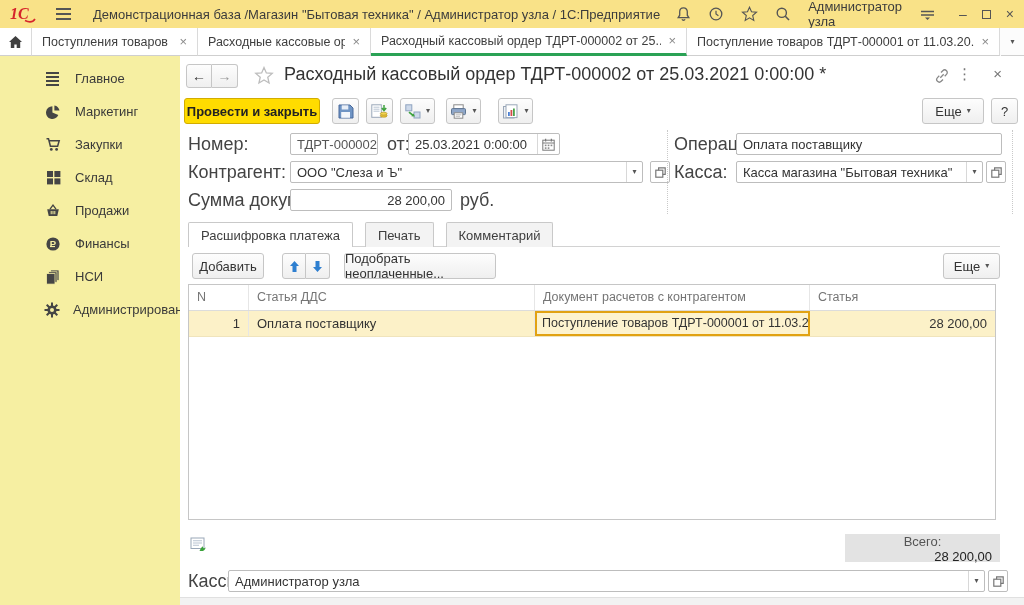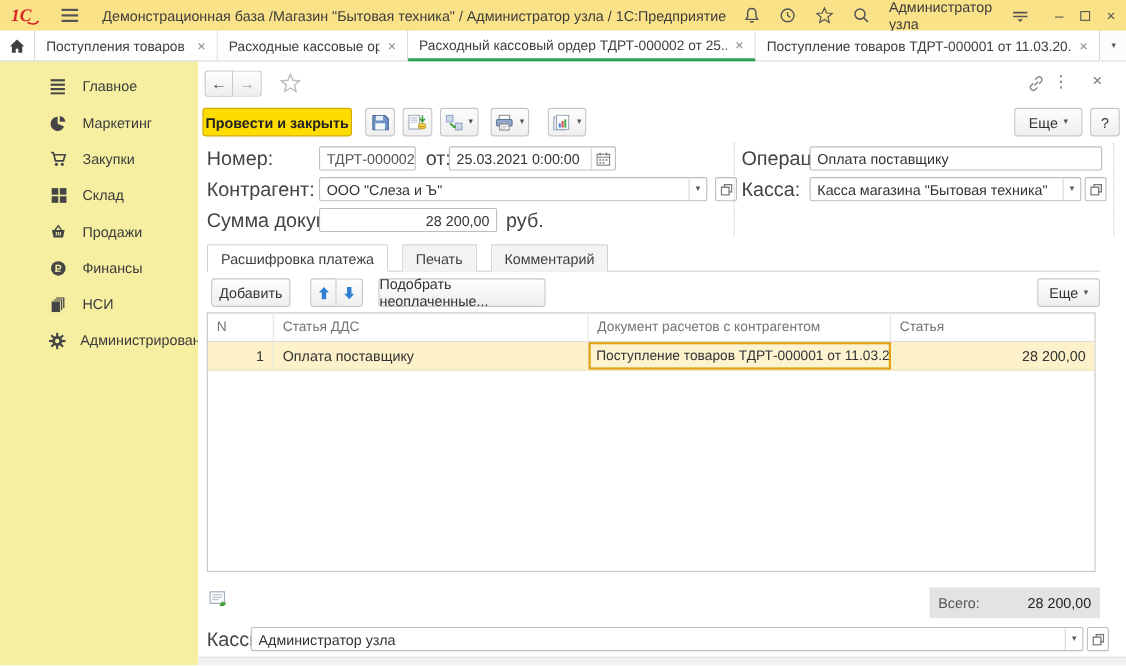--- a/index.html
+++ b/index.html
@@ -65,21 +65,21 @@
   .g-head { color:#757575; font-size:12.5px; border-bottom:1px solid #dcdcdc; }
   .g-cell { padding:0 8px; line-height:25px; border-right:1px solid #e6e6e6; overflow:hidden; white-space:nowrap; }
   .g-cell:last-child { border-right:none; }
   .c0{width:60px;} .c1{width:286px;} .c2{width:275px;} .c3{width:185px;}
   .g-data { background:#fcf1c8; border-bottom:1px solid #f0e4bc; color:#333; }
   .cell-right { text-align:right; }
   .sel-cell { border:2px solid #e1a213; background:#fdf3cf; line-height:21px; padding:0 5px; font-size:12.5px; }
 
   
   .total-box { position:absolute; left:665px; top:478px; width:155px; height:28px; background:#e3e3e3;
-               display:flex; align-items:center; padding:0 8px; }
+               display:flex; align-items:center; padding:0 8px;flex-direction:column; }
   .total-lbl { color:#555; }
   .total-val { margin-left:auto; color:#222; }
   .bottom-strip { position:absolute; left:0; right:0; bottom:0; height:8px; background:#f2f2f2; border-top:1px solid #e0e0e0; }
 
   .title-text { font-size:18px; color:#333; white-space:nowrap; }
   .hdots { font-size:15px; color:#777; }
   .hclose { font-size:15px; color:#777; }
   svg { display:block; }
 </style>
 </head>
@@ -269,20 +269,21 @@
       </div>
       <div class="btn" style="width:26px;height:24px;border-left:none;border-radius:0 3px 3px 0;">
         <span style="color:#979797;font-size:14px;">→</span>
       </div>
     </div>
     <span class="abs" style="left:74px;top:10px;">
       <svg width="20" height="19" viewBox="0 0 17 16">
           <path d="M8.5 1.2l2 4.6 5 .4-3.8 3.3 1.1 4.9-4.3-2.6-4.3 2.6 1.1-4.9L1.5 6.2l5-.4z" fill="none" stroke="#bdbdbd" stroke-width="1.1"></path>
         </svg>
     </span>
+    <span class="abs title-text" style="left:104px;top:8px;">Расходный кассовый ордер ТДРТ-000002 от 25.03.2021 0:00:00 *</span>
     <span class="abs" style="right:74px;top:12px;">
       <svg width="16" height="16" viewBox="0 0 16 16">
           <path d="M6.3 9.7 9.7 6.3" stroke="#888" stroke-width="1.3"></path>
           <path d="M7 4.5l1.8-1.8a2.6 2.6 0 0 1 3.7 3.7L10.7 8.2" fill="none" stroke="#888" stroke-width="1.3"></path>
           <path d="M9 11.5l-1.8 1.8a2.6 2.6 0 0 1-3.7-3.7L5.3 7.8" fill="none" stroke="#888" stroke-width="1.3"></path>
         </svg>
     </span>
     <span class="abs hdots" style="right:52px;top:9px;">⋮</span>
     <span class="abs hclose" style="right:22px;top:9px;">×</span>
 

